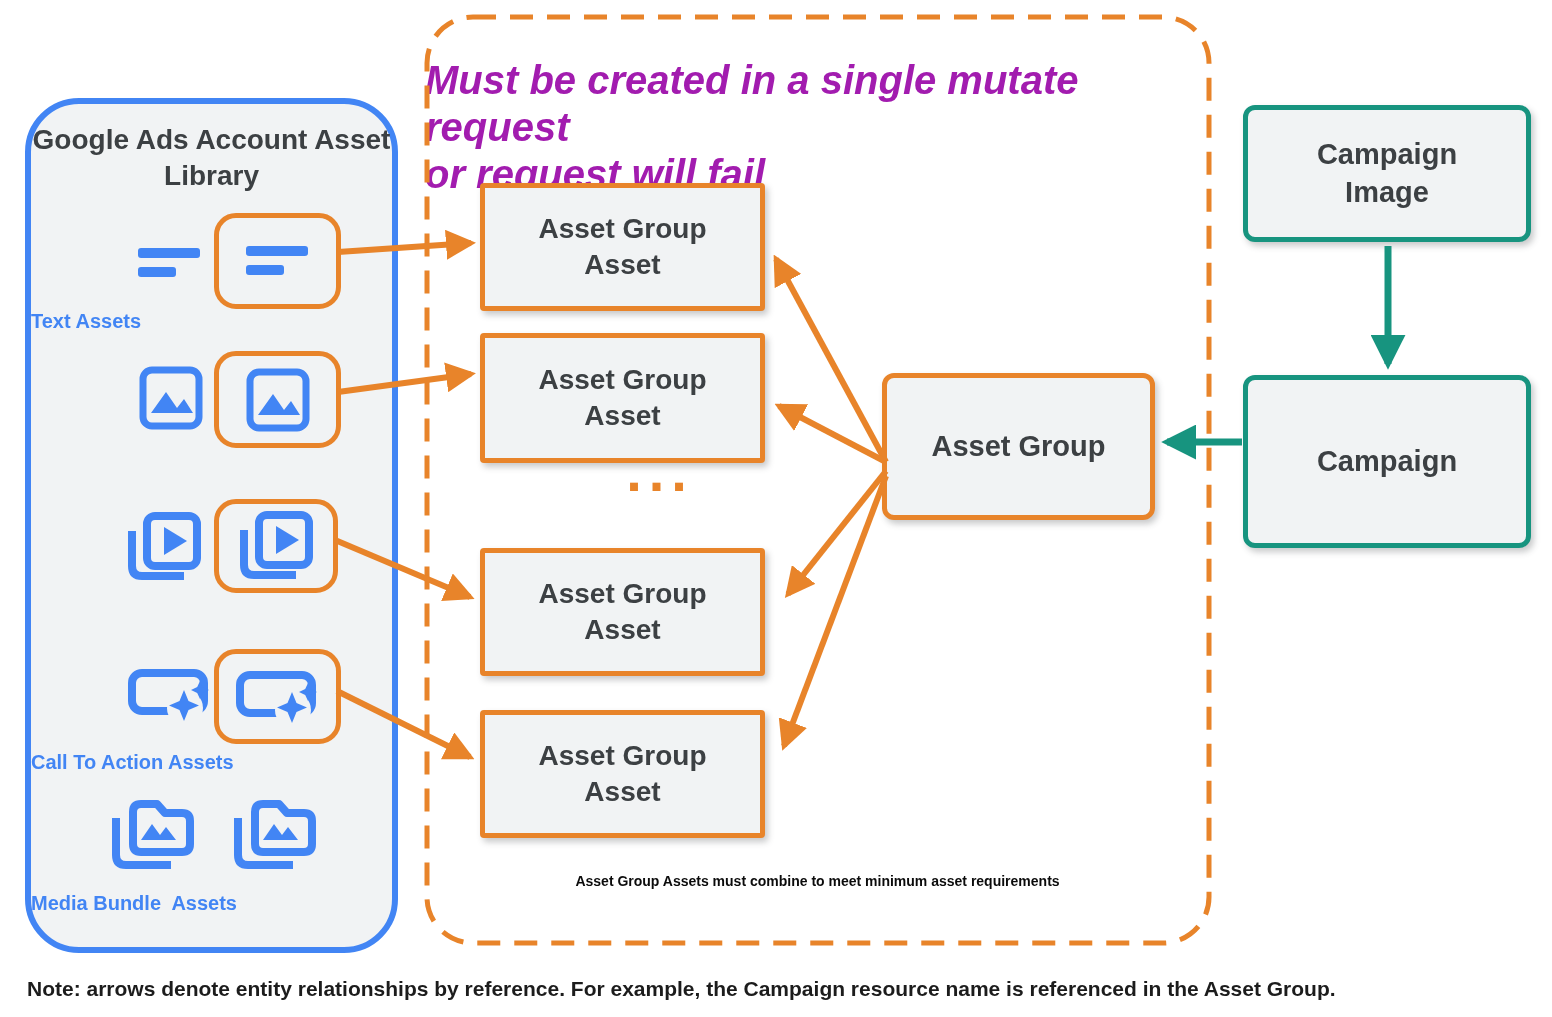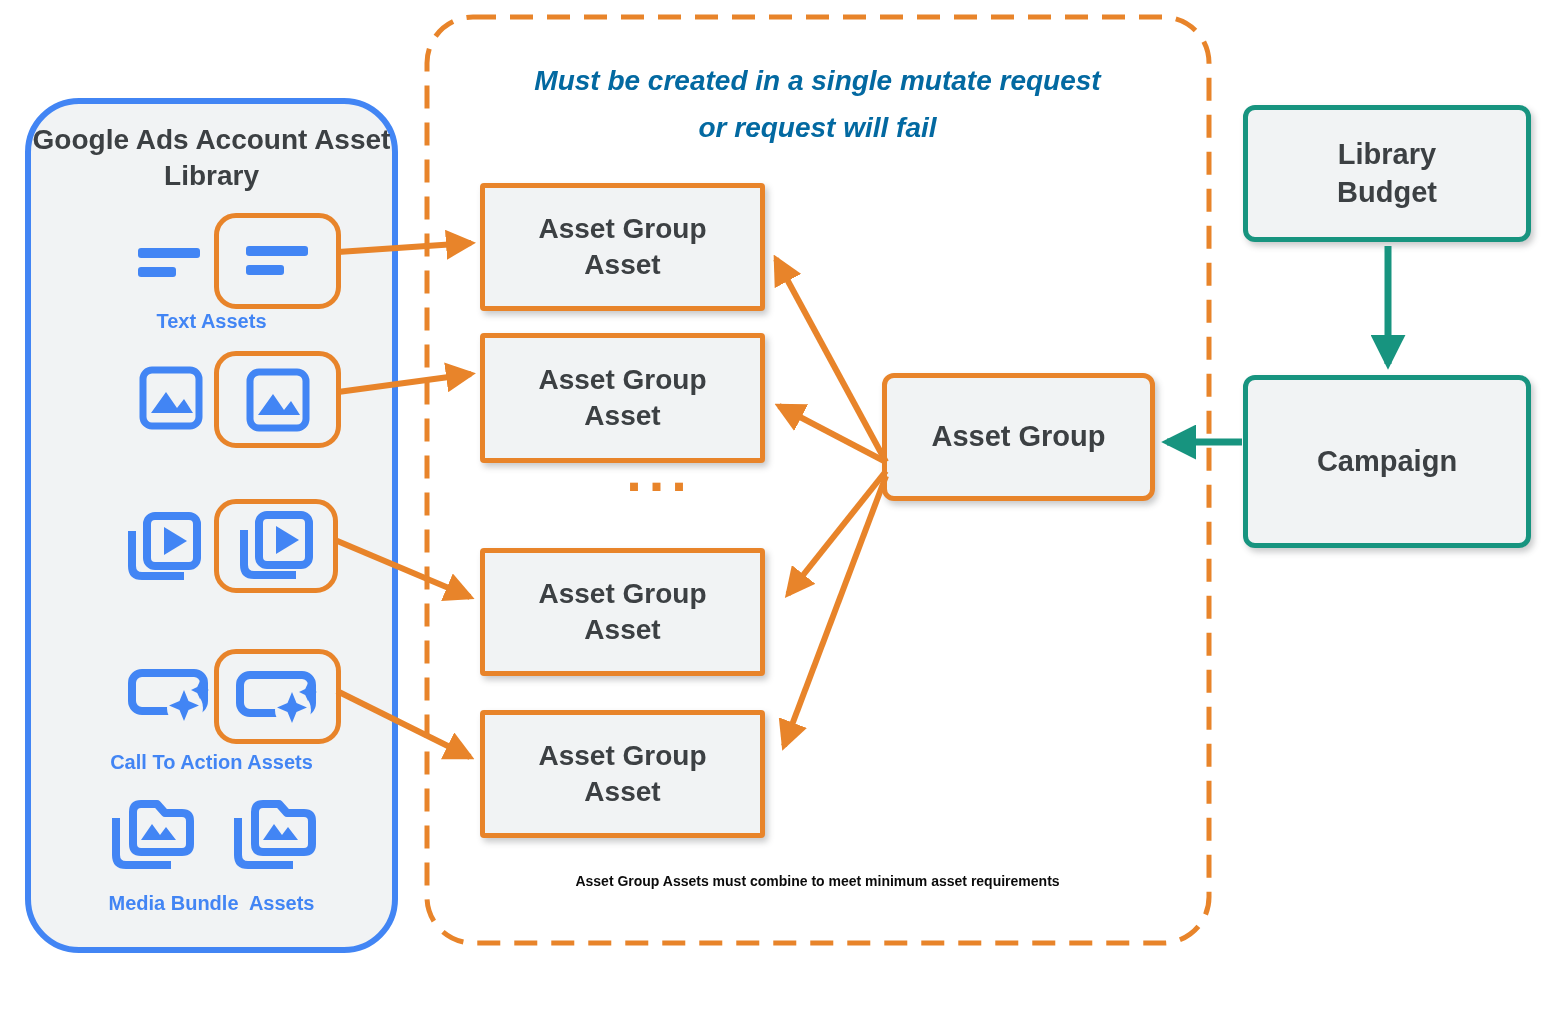--- a/index.html
+++ b/index.html
@@ -16,31 +16,31 @@
   .panel-title{
     position:absolute;top:18px;left:0;width:100%;
     text-align:center;font-size:28px;font-weight:700;color:#3C4043;line-height:1.3;
   }
   .ic{position:absolute;}
   .encl{
     position:absolute;border:5px solid #E8842A;border-radius:22px;
     display:flex;align-items:center;justify-content:center;box-sizing:border-box;
   }
   .lib-label{
-    position:absolute;left:0;width:100%;text-align:center;
+    position:absolute;left:0;width:100%;text-align:left;
     font-size:20px;font-weight:700;color:#4285F4;white-space:pre;
   }
   
   .mutate-box{
     position:absolute;left:425px;top:15px;width:785px;height:930px;
     background:#ffffff;border-radius:46px;
   }
   .mutate-title{
-    position:absolute;top:42px;left:0;width:100%;text-align:center;
-    font-size:28px;line-height:47px;font-weight:700;font-style:italic;color:#0369a1;
+    position:absolute;top:42px;left:0;width:100%;text-align:left;
+    font-size:40px;line-height:47px;font-weight:700;font-style:italic;color:#a21caf;
   }
   .aga-box{
     position:absolute;left:55px;width:285px;height:128px;
     background:#F1F3F4;border:5px solid #E8842A;border-radius:4px;
     box-sizing:border-box;display:flex;align-items:center;justify-content:center;
     box-shadow:3px 4px 6px rgba(60,64,67,.28);
   }
   .aga-box span{display:block;width:200px;text-align:center;
     font-size:28px;font-weight:700;color:#3C4043;line-height:1.3;}
   .dots{
@@ -169,32 +169,33 @@
     <div class="aga-box" style="top:533px">
       <span>Asset Group Asset</span>
     </div>
     <div class="aga-box" style="top:695px">
       <span>Asset Group Asset</span>
     </div>
 
     <div class="caption">Asset Group Assets must combine to meet minimum asset requirements</div>
   </div>
 
-  <div class="entity orange" style="left:882px;top:373px;width:273px;height:128px">
+  <div class="entity orange" style="left:882px;top:373px;width:273px;height:147px">
     <span style="width:220px">Asset Group</span>
   </div>
 
   <div class="entity teal" style="left:1243px;top:105px;width:288px;height:137px">
-    <span style="width:180px">Library Budget</span>
+    <span style="width:180px">Campaign Image</span>
   </div>
 
   <div class="entity teal" style="left:1243px;top:375px;width:288px;height:173px">
     <span style="width:220px">Campaign</span>
   </div>
 
+  <div class="note">Note: arrows denote entity relationships by reference. For example, the Campaign resource name is referenced in the Asset Group.</div>
 
   <svg class="overlay" width="1552" height="1017" viewBox="0 0 1552 1017">
     <defs>
       <marker id="arrowO" viewBox="0 0 6 6" refX="5" refY="3" markerWidth="5" markerHeight="5" orient="auto-start-reverse">
         <path d="M0 0 L6 3 L0 6 Z" fill="#E8842A"></path>
       </marker>
       <marker id="arrowT" viewBox="0 0 6 6" refX="5" refY="3" markerWidth="5" markerHeight="5" orient="auto-start-reverse">
         <path d="M0 0 L6 3 L0 6 Z" fill="#17947F"></path>
       </marker>
     </defs>

